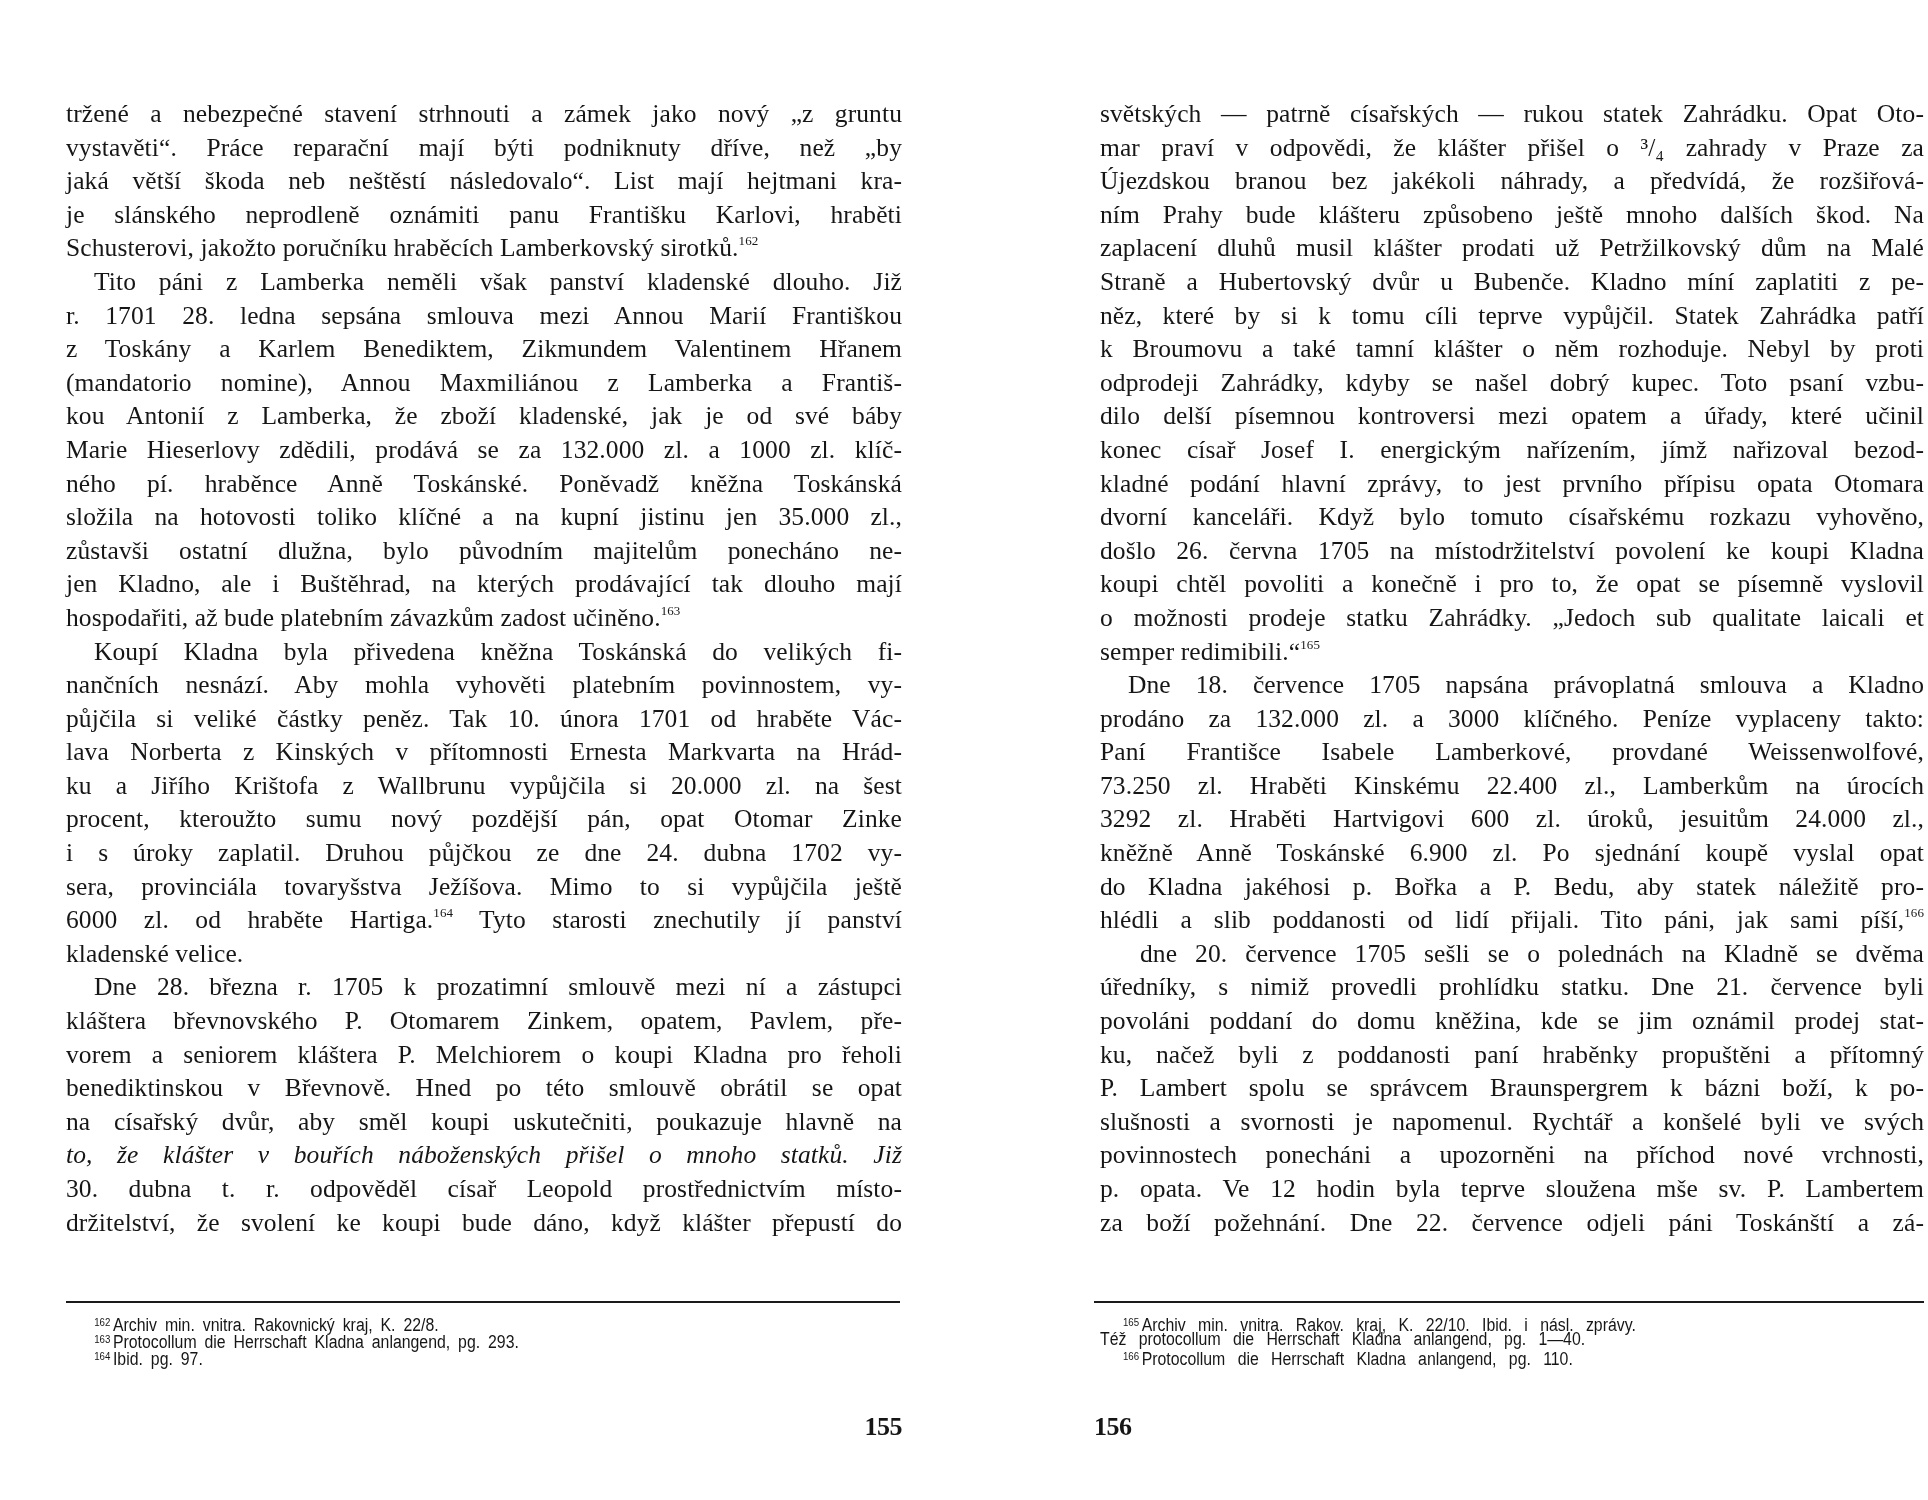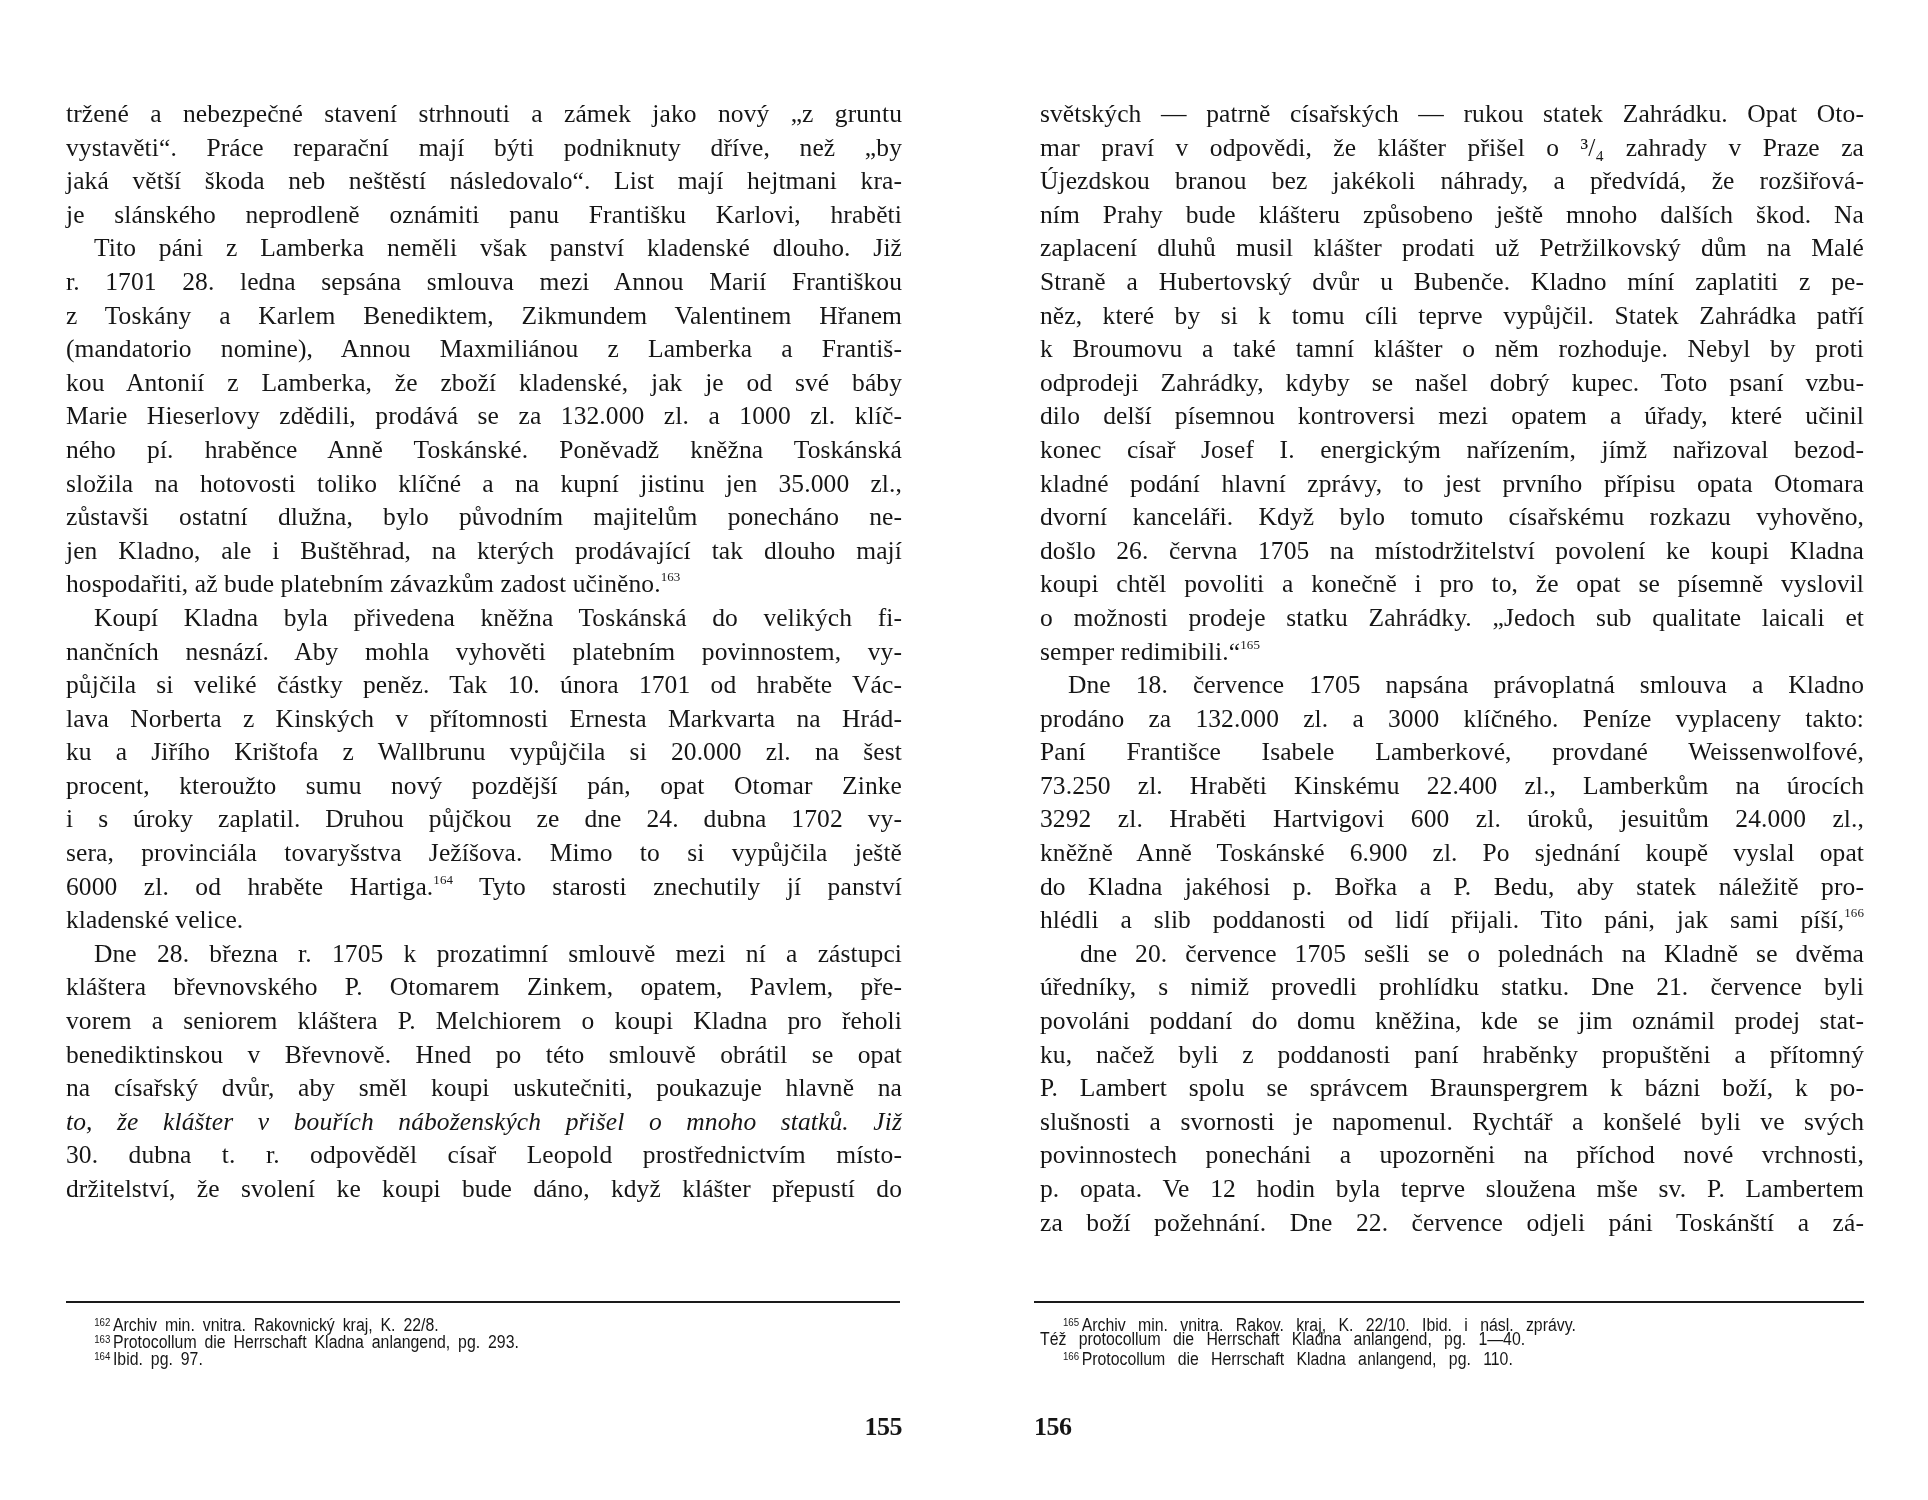--- a/index.html
+++ b/index.html
@@ -2,21 +2,21 @@
 <html><head>
 <meta charset="utf-8">
 <style>
   html, body { margin: 0; padding: 0; }
   body {
     width: 1928px; height: 1500px; background: #ffffff; position: relative; overflow: hidden;
     color: #161616;
   }
   .page { position: absolute; top: 0; height: 1064px; }
   #page-left { left: 66px; width: 836px; }
-  #page-right { left: 1040px; width: 824px; }
+  #page-right { left: 1100px; width: 824px; }
   .body-text { position: absolute; left: 0; right: 0; top: 97px; }
   .line {
     font-family: "Liberation Serif", "DejaVu Serif", serif;
     font-size: 25.5px;
     line-height: 33.6px;
     height: 33.6px;
     white-space: nowrap;
     text-align: justify;
     text-align-last: justify;
     letter-spacing: 0.1px;
@@ -53,20 +53,21 @@
 </style>
 </head>
 <body>
 
 <div class="page" id="page-left">
   <div class="body-text">
       <div class="line" style="word-spacing: 0px;"><span>tržené a nebezpečné stavení strhnouti a zámek jako nový „z gruntu</span></div>
       <div class="line" style="word-spacing: 0px;"><span>vystavěti“. Práce reparační mají býti podniknuty dříve, než „by</span></div>
       <div class="line" style="word-spacing: 0px; font-family: Liberation Serif, serif;"><span>jaká větší škoda neb neštěstí následovalo“. List mají hejtmani kra-</span></div>
       <div class="line" style="word-spacing: 0px;"><span>je slánského neprodleně oznámiti panu Františku Karlovi, hraběti</span></div>
+      <div class="line last"><span>Schusterovi, jakožto poručníku hraběcích Lamberkovský sirotků.</span><span class="sup">162</span></div>
       <div class="line indent" style="word-spacing: 0px;"><span>Tito páni z Lamberka neměli však panství kladenské dlouho. Již</span></div>
       <div class="line" style="word-spacing: 0px;"><span>r. 1701 28. ledna sepsána smlouva mezi Annou Marií Františkou</span></div>
       <div class="line" style="word-spacing: 0px;"><span>z Toskány a Karlem Benediktem, Zikmundem Valentinem Hřanem</span></div>
       <div class="line" style="word-spacing: 0px;"><span>(mandatorio nomine), Annou Maxmiliánou z Lamberka a Františ-</span></div>
       <div class="line" style="word-spacing: 0px;"><span>kou Antonií z Lamberka, že zboží kladenské, jak je od své báby</span></div>
       <div class="line" style="word-spacing: 0px;"><span>Marie Hieserlovy zdědili, prodává se za 132.000 zl. a 1000 zl. klíč-</span></div>
       <div class="line" style="word-spacing: 0px;"><span>ného pí. hraběnce Anně Toskánské. Poněvadž kněžna Toskánská</span></div>
       <div class="line" style="word-spacing: 0px;"><span>složila na hotovosti toliko klíčné a na kupní jistinu jen 35.000 zl.,</span></div>
       <div class="line" style="word-spacing: 0px;"><span>zůstavši ostatní dlužna, bylo původním majitelům ponecháno ne-</span></div>
       <div class="line" style="word-spacing: 0px;"><span>jen Kladno, ale i Buštěhrad, na kterých prodávající tak dlouho mají</span></div>

